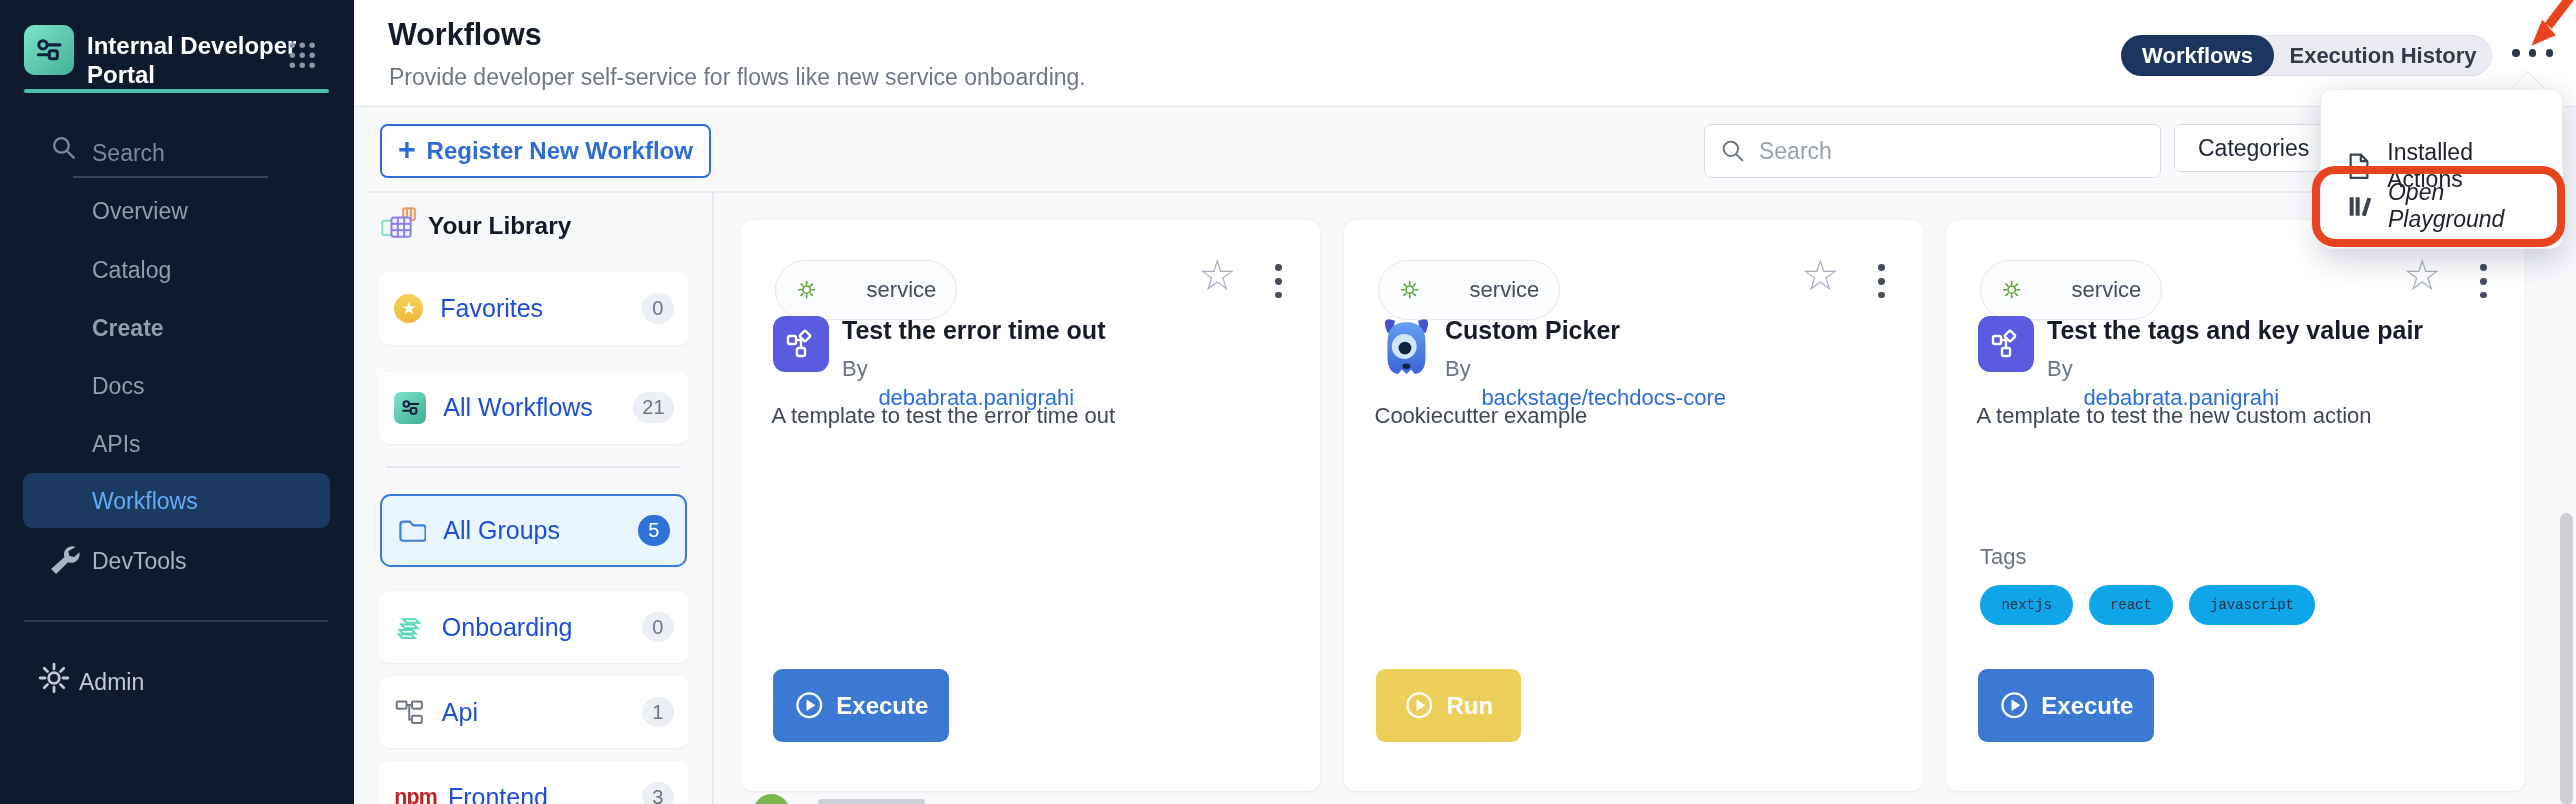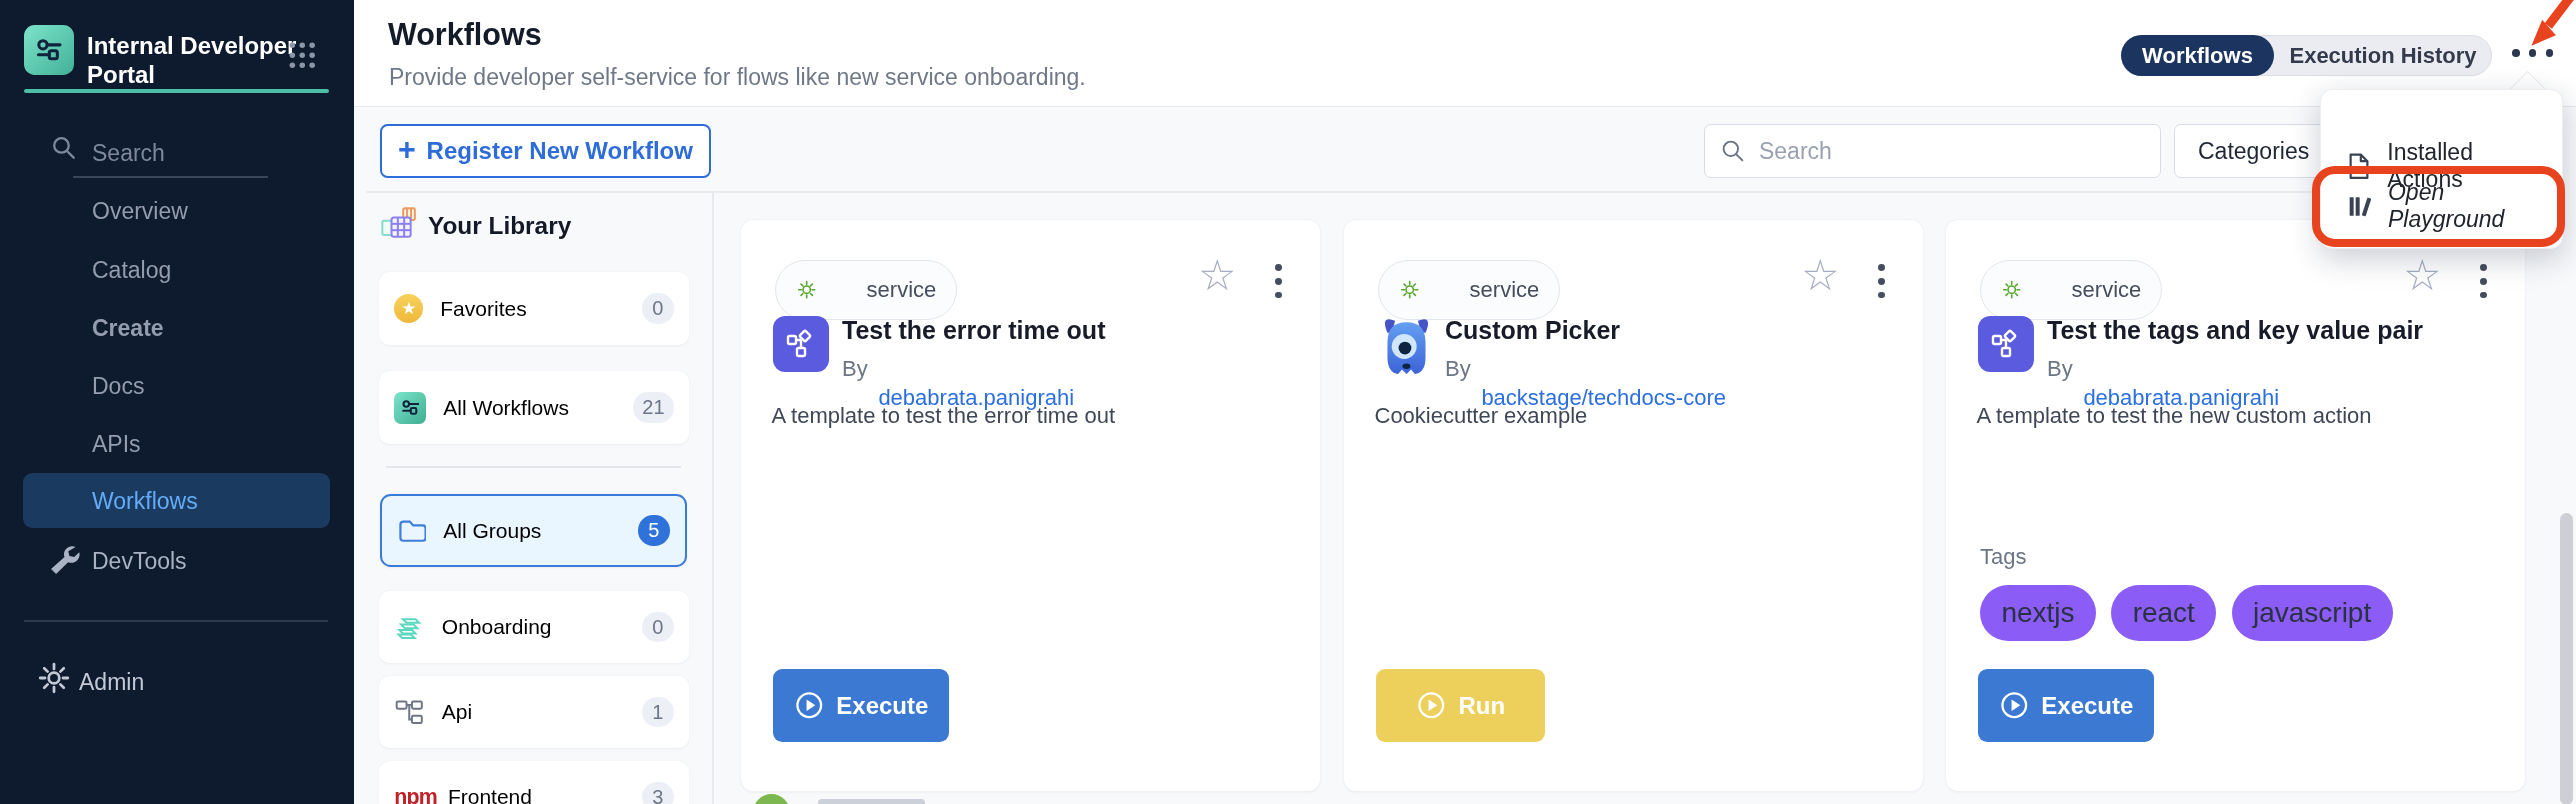--- a/index.html
+++ b/index.html
@@ -38,29 +38,29 @@
   .kebab-top .dot{width:7.6px;height:7.6px;border-radius:50%;background:#2c3850;}
   
   .register-btn{left:380px;top:124px;width:331px;height:54px;background:#ffffff;border:2.3px solid #2e6cd9;border-radius:7.6px;
     box-sizing:border-box;display:flex;align-items:center;justify-content:center;gap:10.7px;color:#2e6cd9;}
   .register-plus{font-size:30.5px;font-weight:bold;margin-top:-3.1px;}
   .register-label{font-size:24px;font-weight:bold;}
   .search-box{left:1704px;top:124px;width:457px;height:54px;background:#ffffff;border:1.5px solid #d9dce6;border-radius:6.9px;
     box-sizing:border-box;display:flex;align-items:center;padding:0 15.3px;gap:10.7px;}
   .search-box input{border:none;outline:none;font-size:23px;color:#333;width:366px;font-family:"Liberation Sans",sans-serif;background:transparent;}
   .search-box input::placeholder{color:#99a1b1;}
-  .categories-btn{left:2174px;top:124px;width:220px;height:54px;background:#ffffff;border:1.5px solid #d9dce6;border-radius:6.9px;
+  .categories-btn{left:2174px;top:124px;width:220px;height:48px;background:#ffffff;border:1.5px solid #d9dce6;border-radius:6.9px;
     box-sizing:border-box;display:flex;align-items:center;padding:12px 23px;font-size:23px;color:#1f2634;}
   .toolbar-divider{left:366px;top:191px;width:2197px;height:1.5px;background:#eaecf1;}
   .col-divider{left:712px;top:192px;width:1.5px;height:612px;background:#e7e9ee;}
   
   .lib-title{left:428px;top:212px;font-size:24.4px;font-weight:bold;color:#141928;}
   .lib-card{width:310px;height:73px;background:#ffffff;border-radius:10.7px;box-shadow:0 0.8px 2.3px rgba(25,35,60,.06);
     display:flex;align-items:center;padding:0 15.3px;box-sizing:border-box;}
-  .lib-label{font-size:21px;color:#000000;margin-left:17px;}
+  .lib-label{font-size:25px;color:#1d4ed8;margin-left:17px;}
   .count-badge{margin-left:auto;background:#edeff6;color:#6d7688;font-size:20px;border-radius:15.3px;
     min-width:32px;height:30.5px;display:flex;align-items:center;justify-content:center;padding:0 9.2px;box-sizing:border-box;}
   .group-selected{background:#e9f5ff !important;border:2.3px solid #3a7bd9;}
   .count-badge.sel{background:#2f72d9;color:#ffffff;}
   .lib-divider{left:386px;top:466px;width:295px;height:1.5px;background:#e4e6ec;}
   .fav-circle{width:29px;height:29px;border-radius:50%;background:linear-gradient(180deg,#f7d15a,#eeb93c);
     display:flex;align-items:center;justify-content:center;color:#fff;font-size:17px;flex:0 0 auto;}
   .npm-logo{color:#c12127;font-weight:bold;font-size:21.4px;letter-spacing:-0.8px;flex:0 0 auto;width:49px;}
   .teal-sq{width:32px;height:32px;border-radius:6.9px;background:linear-gradient(135deg,#7ce4cb,#3fae93);
     display:flex;align-items:center;justify-content:center;flex:0 0 auto;}
@@ -73,25 +73,25 @@
   .card-kebab{position:absolute;left:534px;top:44px;display:flex;flex-direction:column;gap:6.9px;}
   .card-kebab .dot{width:6.9px;height:6.9px;border-radius:50%;background:#454d5e;}
   .card-icon{position:absolute;left:32px;top:96px;width:56px;height:56px;border-radius:12.2px;background:#5b5be0;
     display:flex;align-items:center;justify-content:center;}
   .card-title{position:absolute;left:101px;top:96px;font-size:25px;font-weight:bold;color:#171c28;}
   .card-by{position:absolute;left:101px;top:136px;font-size:22px;color:#6b7584;display:flex;gap:10.7px;}
   .card-by a{color:#2b6fdf;text-decoration:none;margin-top:29px;}
   .card-desc{position:absolute;left:30.5px;top:183px;font-size:22px;color:#3f4757;width:519px;}
   .tags-label{position:absolute;left:34px;top:324px;font-size:22px;color:#6b7584;}
   .tags-row{position:absolute;left:34px;top:365px;display:flex;gap:15.3px;}
-  .tag-chip{background:#8b5cf6;border-radius:29px;padding:12.2px 21.4px;font-size:28px;color:#2a3140;}
+  .tag-chip{background:#0ea5e9;border-radius:29px;padding:12.2px 21.4px;font-size:14px;color:#2a3140;font-family:Liberation Mono, monospace;}
   .action-btn{position:absolute;left:32px;top:449px;height:73px;border-radius:9.2px;
     display:flex;align-items:center;justify-content:center;gap:12.2px;color:#ffffff;font-size:24px;font-weight:bold;}
   .btn-blue{background:#3b79d3;width:176px;}
-  .btn-yellow{background:#ecd05b;width:169px;}
+  .btn-yellow{background:#ecd05b;width:145px;}
   
   .popup-caret{left:2515px;top:76px;width:24.4px;height:24.4px;background:#ffffff;transform:rotate(45deg);
     border-left:1.5px solid #ececf1;border-top:1.5px solid #ececf1;z-index:31;}
   .popup{left:2320px;top:89px;width:243px;height:160px;background:#ffffff;border:1.5px solid #ececf1;border-radius:12.2px;
     box-shadow:0 9.2px 30.5px rgba(20,30,60,.22);box-sizing:border-box;z-index:32;}
   .menu-item{position:absolute;left:0;width:100%;height:70px;display:flex;align-items:center;gap:17px;padding:0 26px;box-sizing:border-box;}
   .menu-label{font-size:23px;color:#20242c;}
   .red-ring{left:2312px;top:166px;width:253px;height:81px;border:8.4px solid #e8431f;border-radius:23px;box-sizing:border-box;z-index:34;background:transparent;}
   .red-arrow{left:2516px;top:0;z-index:35;}
   

